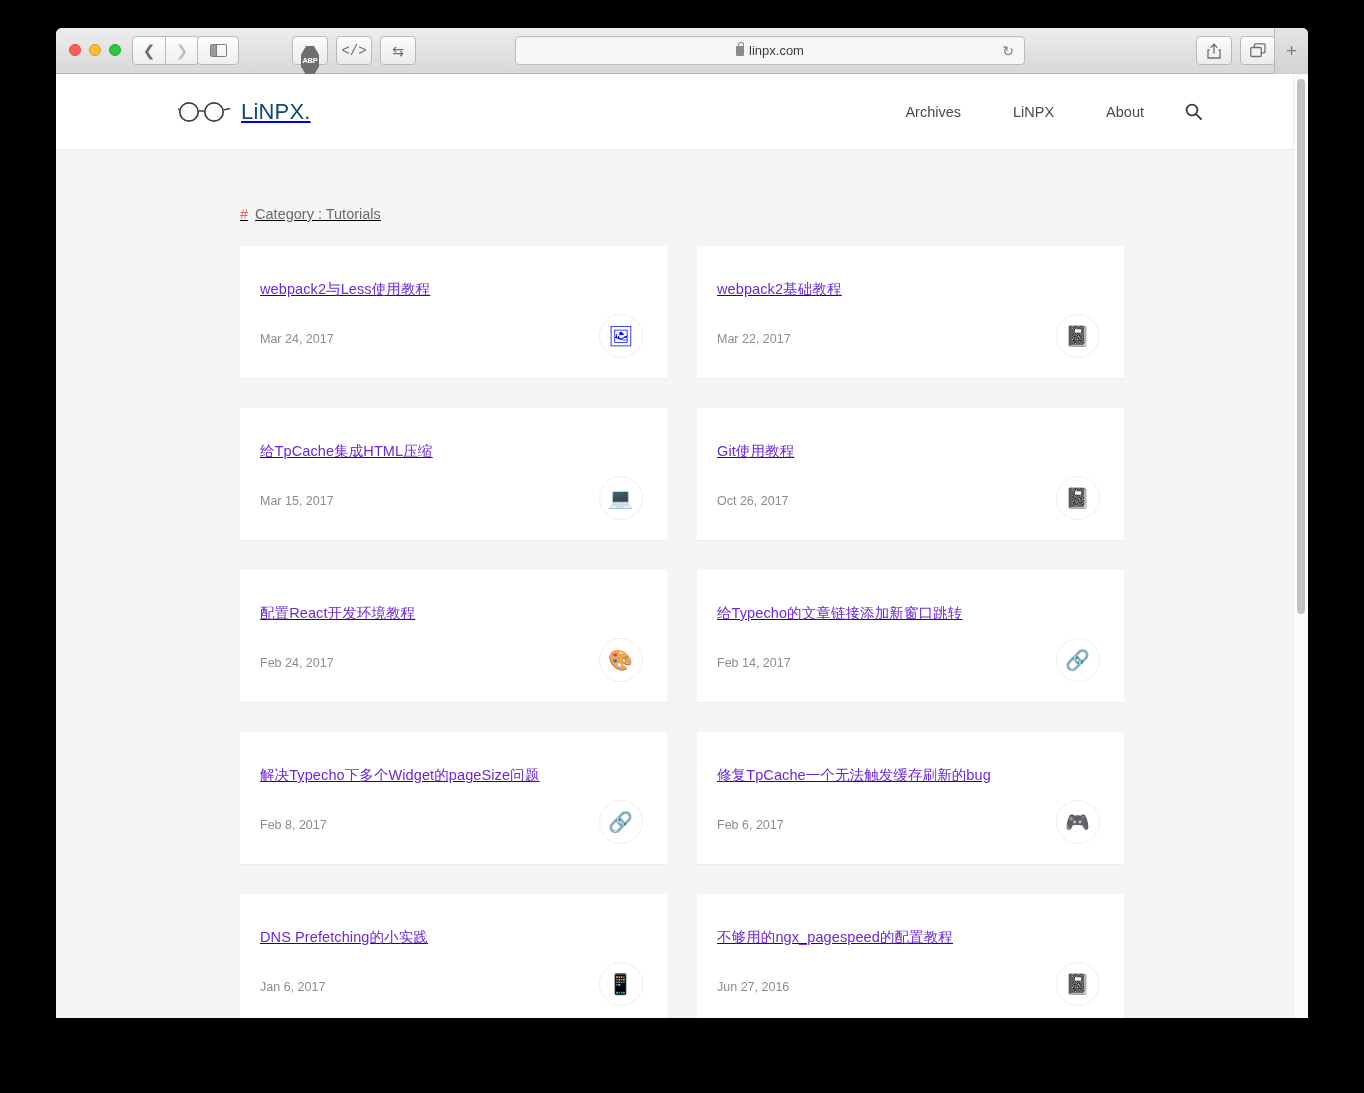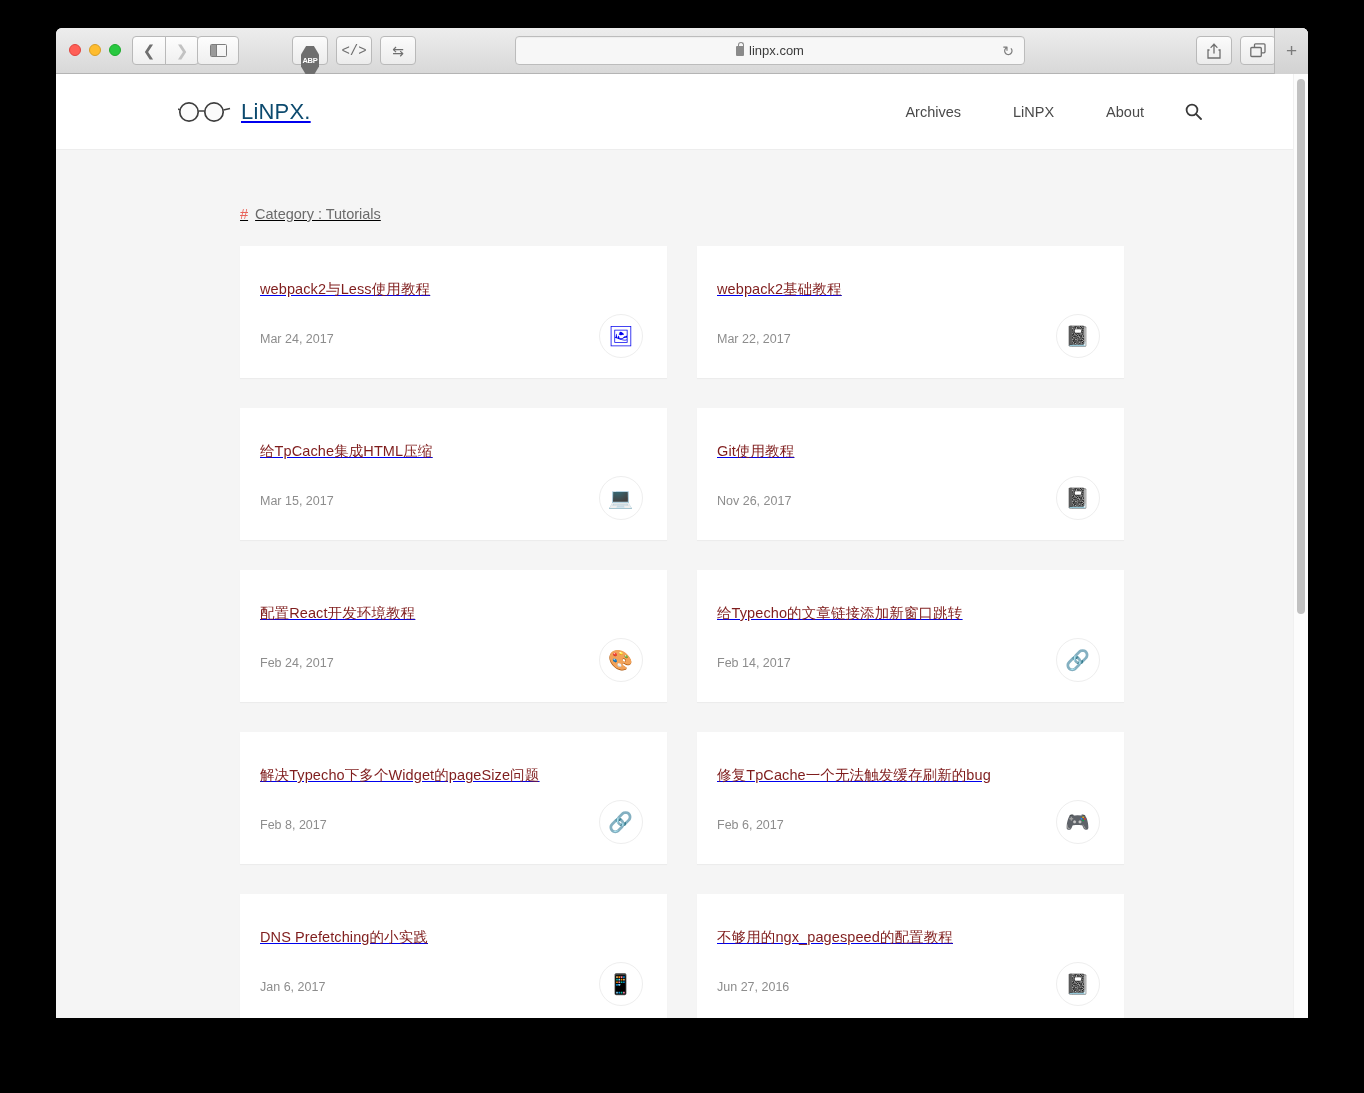--- a/index.html
+++ b/index.html
@@ -234,21 +234,21 @@
   .card {
     background: #ffffff;
     height: 132px;
     position: relative;
     padding: 34px 30px 0 20px;
     box-shadow: 0 1px 1px rgba(0,0,0,0.035);
   }
 
   .card-title {
     font-size: 14.5px;
-    color: #7f1d1d;
+    color: #6d28d9;
     line-height: 1.3;
     letter-spacing: 0.1px;
   }
 
   .card-date {
     position: absolute;
     left: 20px;
     bottom: 32px;
     font-size: 12.5px;
     color: #8d8d8d;
@@ -396,21 +396,21 @@
         </a>
 
         <a class="card" href="#">
           <div class="card-title">给TpCache集成HTML压缩</div>
           <div class="card-date">Mar 15, 2017</div>
           <div class="card-icon">💻</div>
         </a>
 
         <a class="card" href="#">
           <div class="card-title">Git使用教程</div>
-          <div class="card-date">Nov 26, 2017</div>
+          <div class="card-date">Oct 26, 2017</div>
           <div class="card-icon">📓</div>
         </a>
 
         <a class="card" href="#">
           <div class="card-title">配置React开发环境教程</div>
           <div class="card-date">Feb 24, 2017</div>
           <div class="card-icon">🎨</div>
         </a>
 
         <a class="card" href="#">

